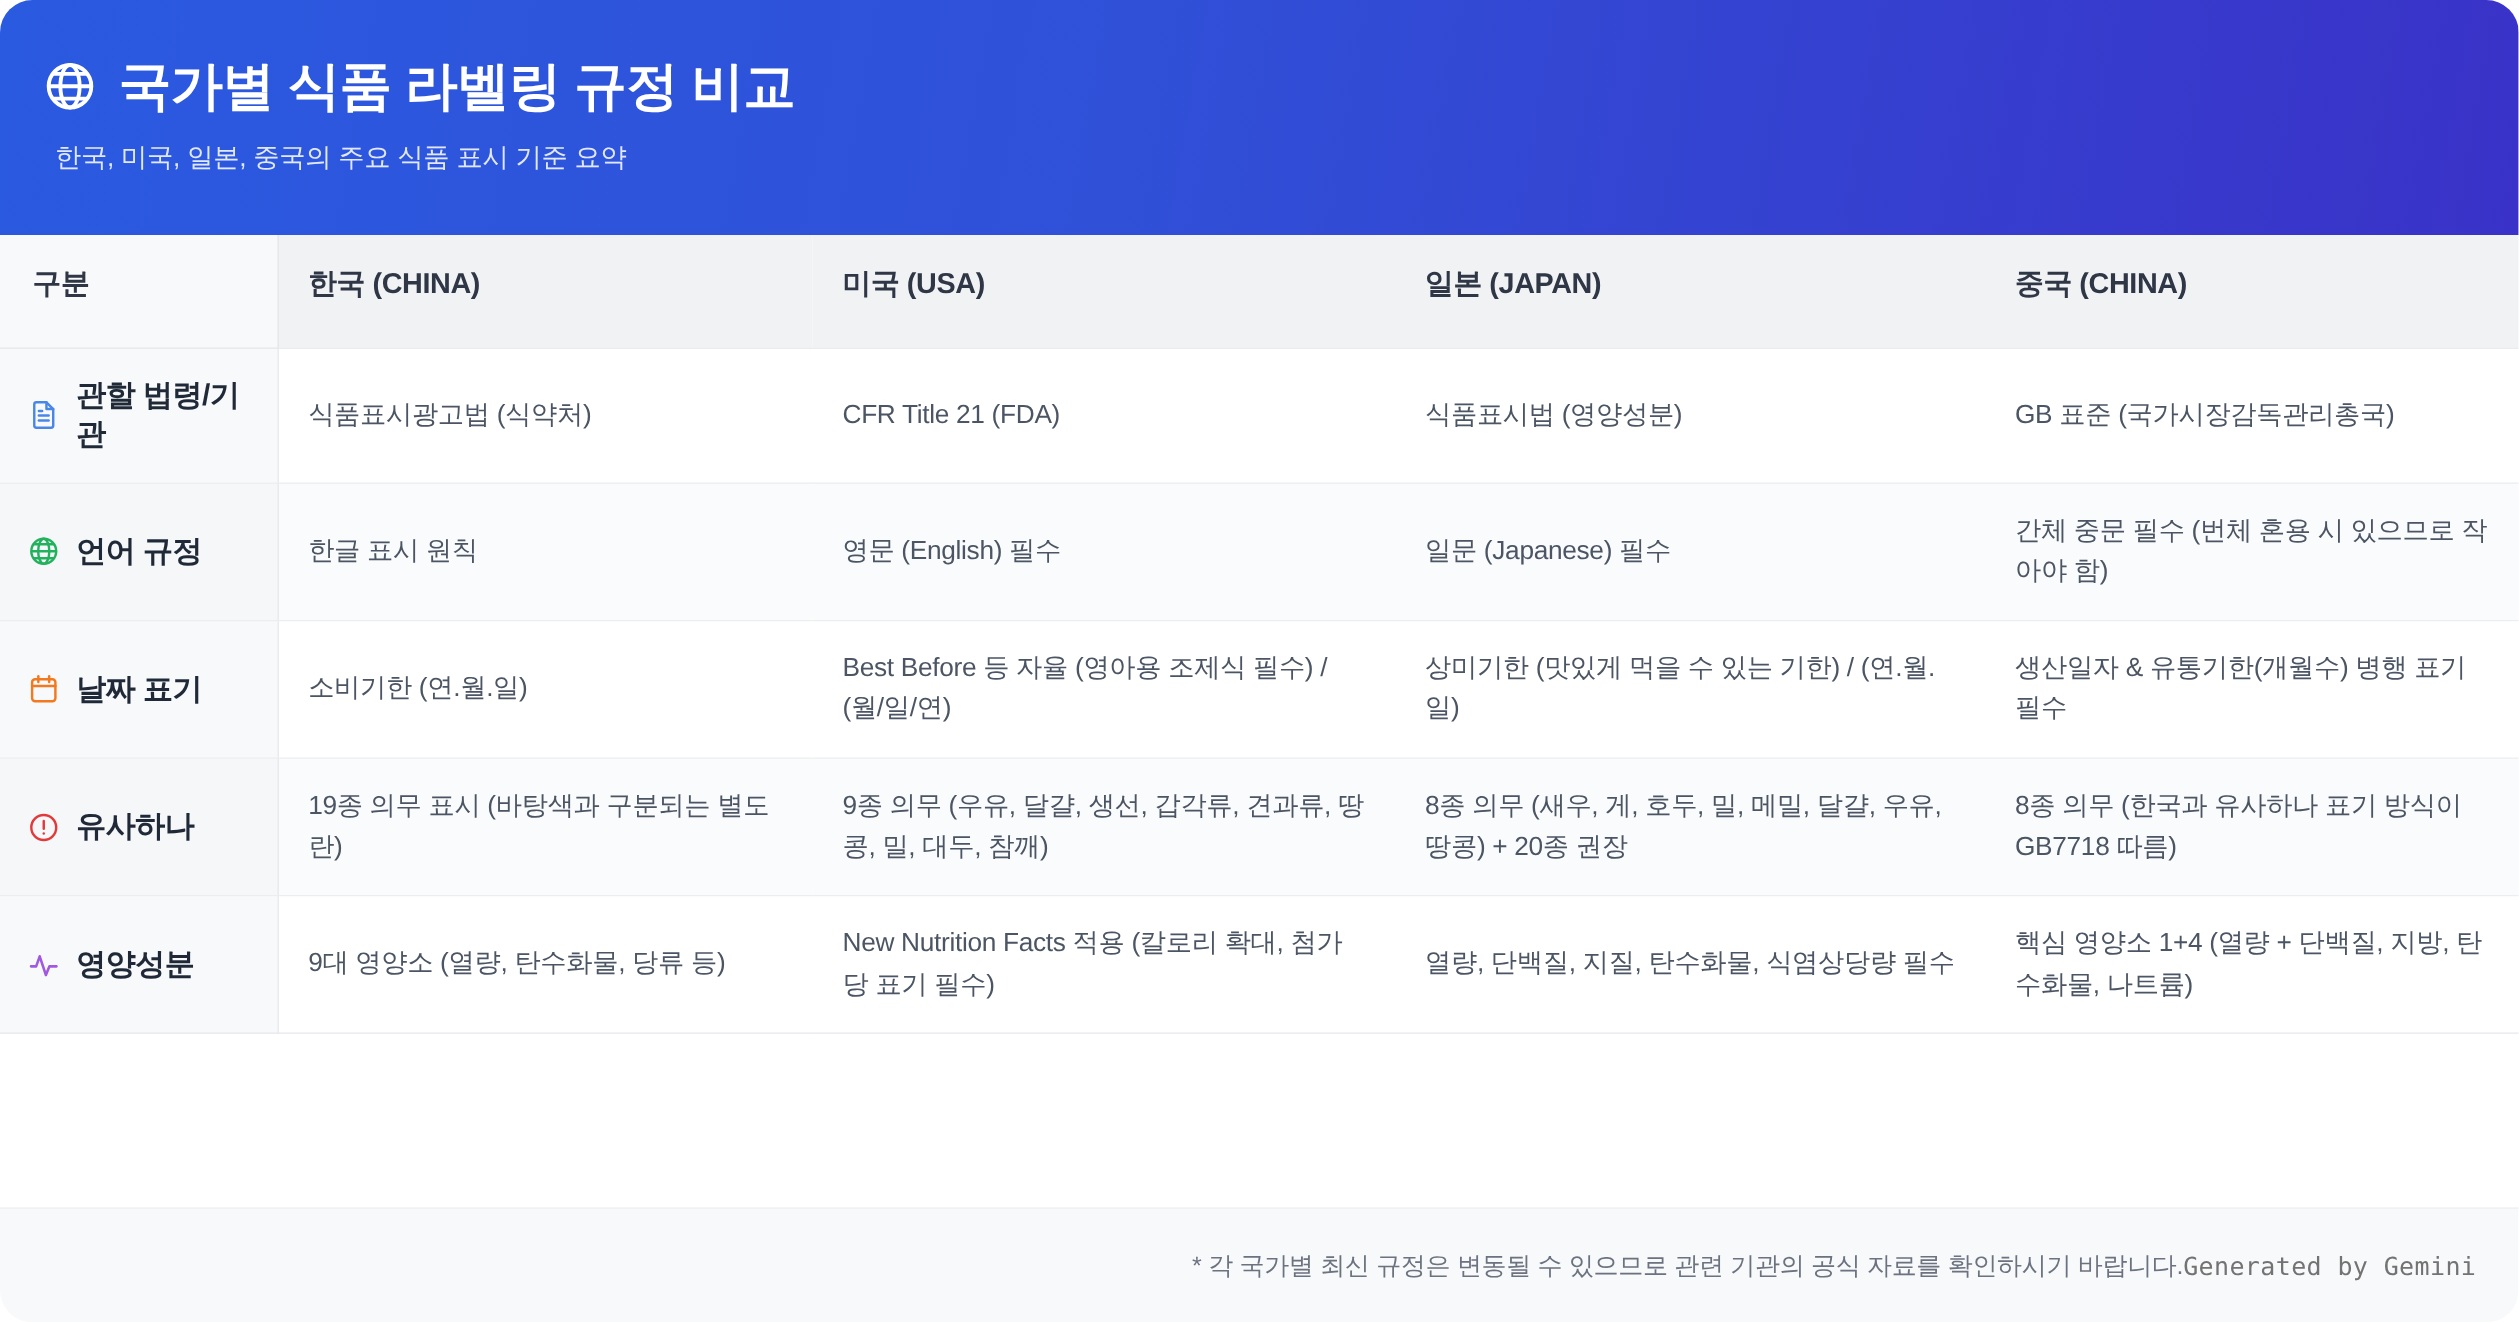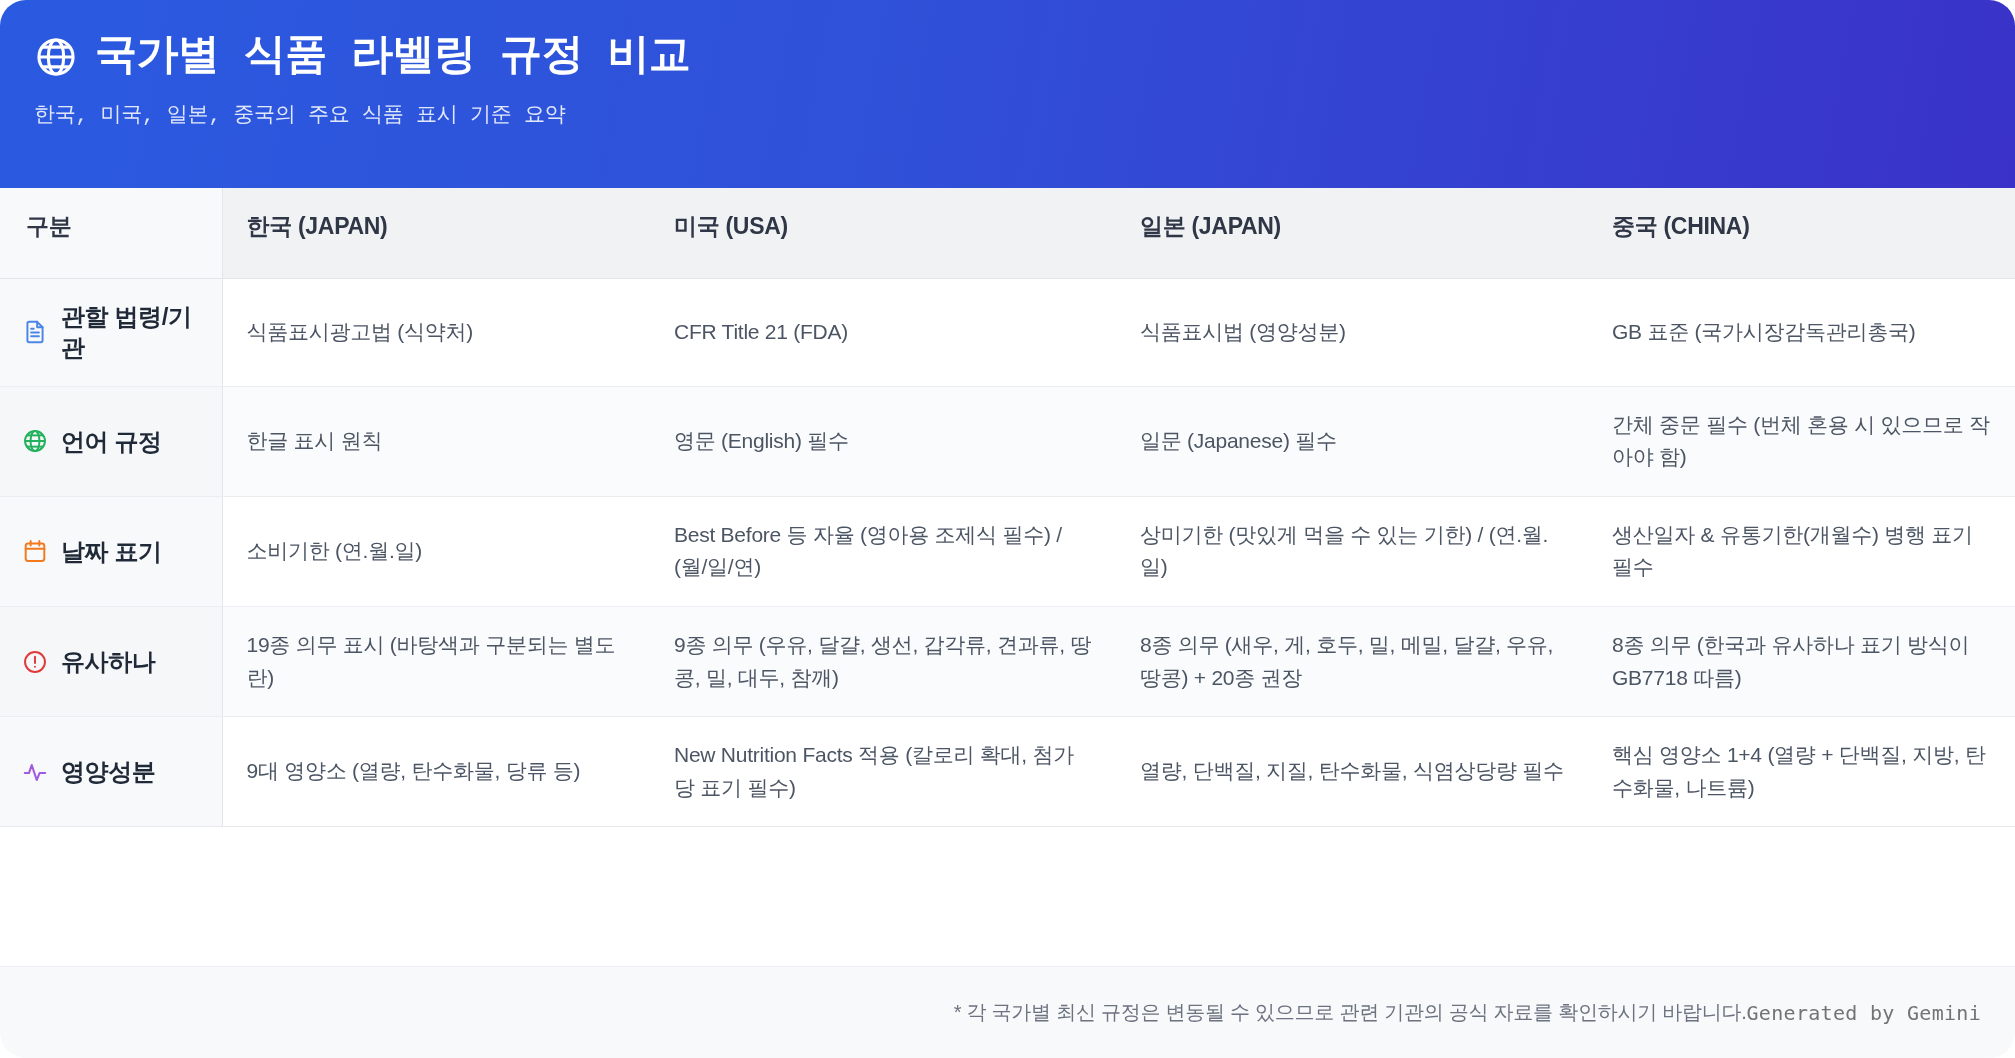--- a/index.html
+++ b/index.html
@@ -24,25 +24,24 @@
     background: #ffffff;
     display: flex;
     flex-direction: column;
   }
 
   
   .header {
     height: 188px;
     flex: 0 0 188px;
     box-sizing: border-box;
-    padding: 34px 0 0 34px;
+    padding: 46px 0 0 34px;
     background: linear-gradient(100deg, #2a5ae0 0%, #3050d8 45%, #3a32c8 100%);
     color: #ffffff;
     position: relative;
-    font-family: Liberation Mono, monospace;
   }
   .header-title-row {
     display: flex;
     align-items: center;
     gap: 17px;
   }
   .globe-icon-big {
     width: 44px;
     height: 44px;
     flex: 0 0 44px;
@@ -50,21 +49,21 @@
   }
   .header-title {
     font-size: 42px;
     font-weight: 700;
     letter-spacing: -0.6px;
     line-height: 1.1;
     white-space: nowrap;
   }
   .header-sub {
     margin-top: 20px;
-    margin-left: 0;
+    margin-left: 10px;
     font-size: 21px;
     font-weight: 400;
     color: #e2e8fb;
     letter-spacing: -0.2px;
   }
 
   
   .table-wrap {
     flex: 1 1 auto;
     display: flex;
@@ -190,21 +189,21 @@
       <colgroup>
         <col class="c0">
           <col class="c1">
           <col class="c2">
           <col class="c3">
           <col class="c4">
       </colgroup>
       <thead>
         <tr>
           <th class="first-col">구분</th>
-          <th>한국 (JAPAN)</th>
+          <th>한국 (CHINA)</th>
           <th>미국 (USA)</th>
           <th>일본 (JAPAN)</th>
           <th>중국 (CHINA)</th>
         </tr>
       </thead>
       <tbody>
 
         <tr>
           <td class="row-head">
             <div class="rowhead-inner">

